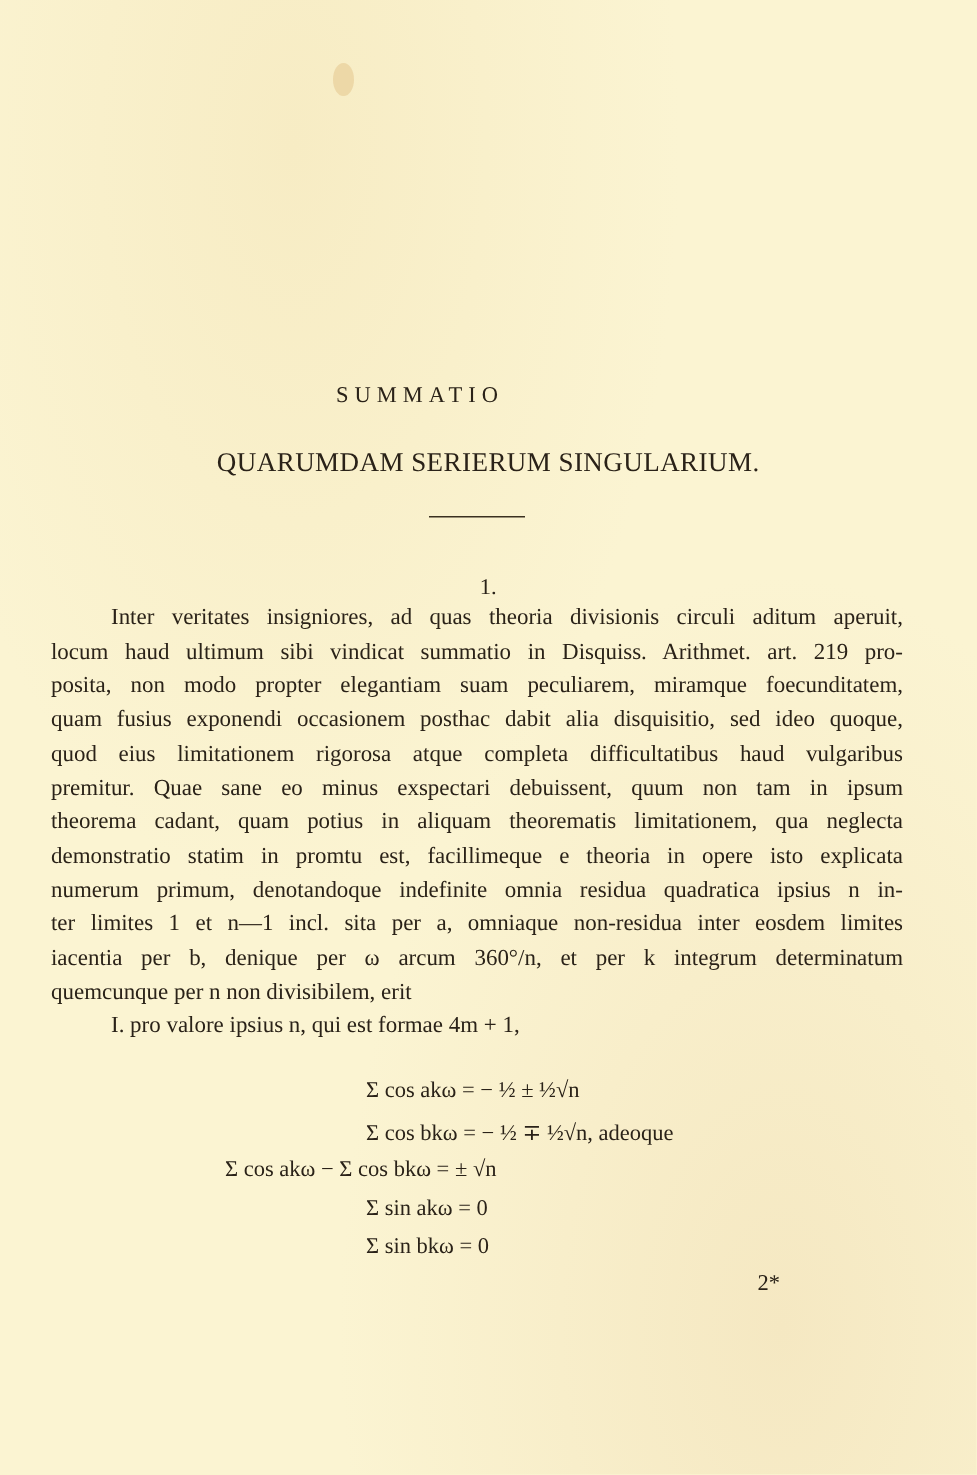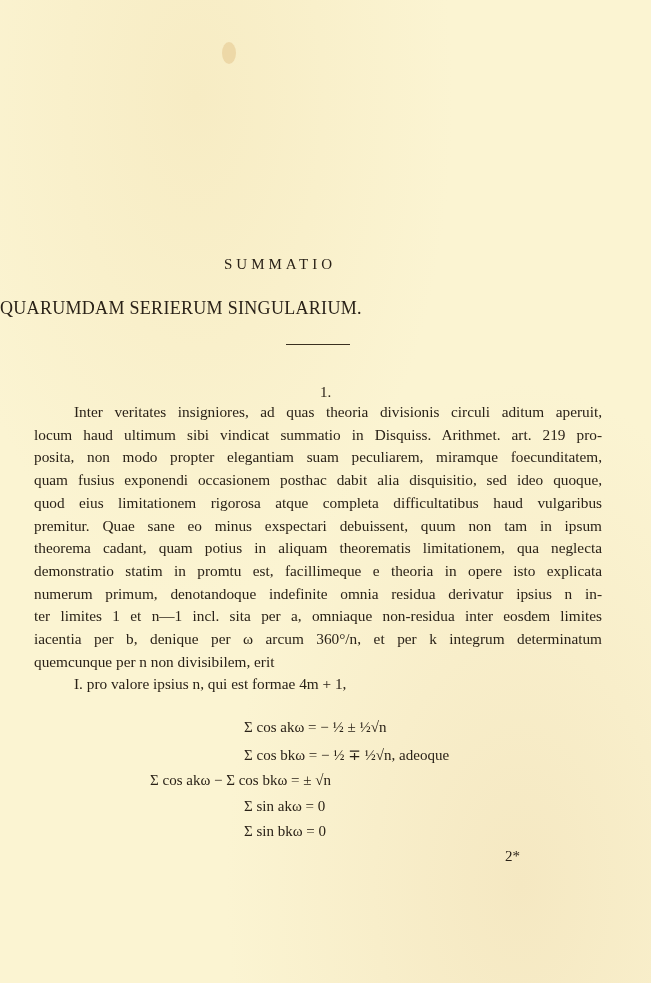--- a/index.html
+++ b/index.html
@@ -19,21 +19,21 @@
   }
   .stain {
     position: absolute; left: 222px; top: 42px; width: 14px; height: 22px;
     border-radius: 50%; background: #e8cf9a; opacity: 0.7;
   }
   .title1 {
     position: absolute; top: 256px; left: 0; width: 560px; text-align: center;
     font-family: "Liberation Serif", serif; font-size: 15px; letter-spacing: 4px;
   }
   .title2 {
-    position: absolute; top: 298px; left: 0; width: 651px; 
+    position: absolute; top: 298px; left: 0; width: 651px; text-align: center;
     font-family: "Liberation Serif", serif; font-size: 18px; letter-spacing: 0.3px;
   }
   .rule {
     position: absolute; top: 344px; left: 286px; width: 64px; height: 0;
     border-top: 1px solid #3a3020;
   }
   .secnum {
     position: absolute; top: 384px; left: 0; width: 651px; text-align: center;
     font-family: "Liberation Serif", serif; font-size: 15px;
   }
@@ -64,21 +64,21 @@
 
   <div class="body">
     <span class="line indent">Inter veritates insigniores, ad quas theoria divisionis circuli aditum aperuit,</span>
     <span class="line">locum haud ultimum sibi vindicat summatio in Disquiss. Arithmet. art. 219 pro-</span>
     <span class="line">posita, non modo propter elegantiam suam peculiarem, miramque foecunditatem,</span>
     <span class="line">quam fusius exponendi occasionem posthac dabit alia disquisitio, sed ideo quoque,</span>
     <span class="line">quod eius limitationem rigorosa atque completa difficultatibus haud vulgaribus</span>
     <span class="line">premitur.   Quae sane eo minus exspectari debuissent, quum non tam in ipsum</span>
     <span class="line">theorema cadant, quam potius in aliquam theorematis limitationem, qua neglecta</span>
     <span class="line">demonstratio statim in promtu est, facillimeque e theoria in opere isto explicata</span>
-    <span class="line">numerum primum, denotandoque indefinite omnia residua derivatur ipsius n in-</span>
+    <span class="line">numerum primum, denotandoque indefinite omnia residua quadratica ipsius n in-</span>
     <span class="line">ter limites 1 et n—1  incl. sita per a, omniaque non-residua inter eosdem limites</span>
     <span class="line">iacentia per  b,  denique per  ω  arcum  360°/n,  et per  k  integrum determinatum</span>
     <span class="line last">quemcunque per n non divisibilem, erit</span>
     <span class="line last indent">I. pro valore ipsius n, qui est formae 4m + 1,</span>
   </div>
 
   <div class="eq" style="top:719px;left:244px;">Σ cos akω = − ½ ± ½√n</div>
   <div class="eq" style="top:746px;left:244px;">Σ cos bkω = − ½ ∓ ½√n, adeoque</div>
   <div class="eq" style="top:772px;left:150px;">Σ cos akω − Σ cos bkω = ± √n</div>
   <div class="eq" style="top:798px;left:244px;">Σ sin akω = 0</div>

